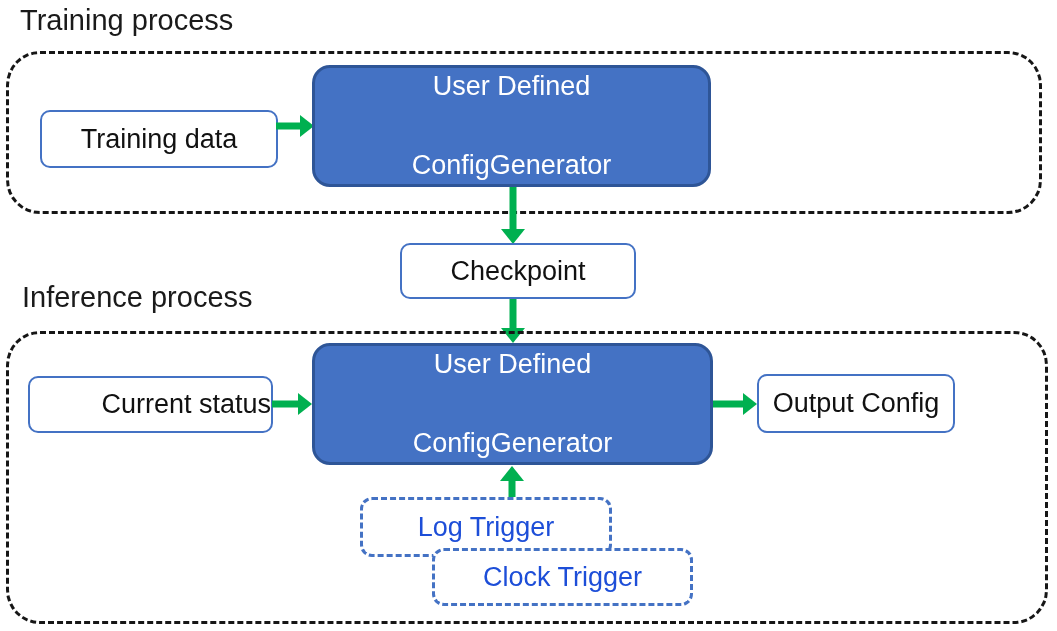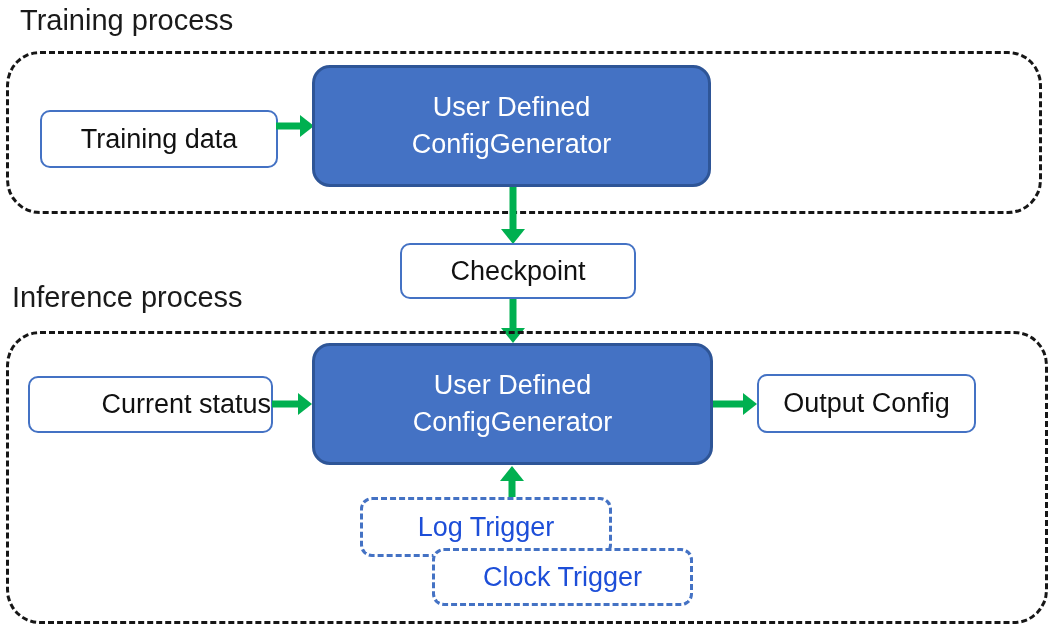--- a/index.html
+++ b/index.html
@@ -52,21 +52,21 @@
     white-space: nowrap;
   }
   .generator-box {
     background: #4472C4;
     border: 3px solid #2E5597;
     border-radius: 18px;
     box-sizing: border-box;
     display: flex;
     flex-direction: column;
     align-items: center;
-    justify-content: center;
+    justify-content: space-between;
     color: #ffffff;
     font-size: 27px;
     line-height: 37px;
     text-align: center;
   }
   .arrow svg { display: block; }
   .arrow-fill { fill: #00B050; }
 </style>
 </head>
 <body>
@@ -104,21 +104,21 @@
     <span>Checkpoint</span>
   </div>
 
   <div class="abs arrow" style="left:500px; top:299px;">
     <svg width="26" height="44" viewBox="0 0 26 44">
       <rect class="arrow-fill" x="9.5" y="0" width="7" height="31"></rect>
       <polygon class="arrow-fill" points="1,29 25,29 13,44"></polygon>
     </svg>
   </div>
 
-  <div class="abs section-label" style="left:12px; top:281px;">Inference process</div>
+  <div class="abs section-label" style="left:22px; top:281px;">Inference process</div>
 
   <div class="abs dashed-container" style="left:6px; top:331px; width:1042px; height:293px;"></div>
 
   <div class="abs white-box" style="left:28px; top:376px; width:245px; height:57px;justify-content:flex-end;">
     <span>Current status</span>
   </div>
 
   <div class="abs arrow" style="left:272px; top:390px;">
     <svg width="40" height="28" viewBox="0 0 40 28">
       <rect class="arrow-fill" x="0" y="10.5" width="27" height="7"></rect>
@@ -131,21 +131,21 @@
     <span>ConfigGenerator</span>
   </div>
 
   <div class="abs arrow" style="left:713px; top:390px;">
     <svg width="44" height="28" viewBox="0 0 44 28">
       <rect class="arrow-fill" x="0" y="10.5" width="31" height="7"></rect>
       <polygon class="arrow-fill" points="30,3 44,14 30,25"></polygon>
     </svg>
   </div>
 
-  <div class="abs white-box" style="left:757px; top:374px; width:219px; height:59px;">
+  <div class="abs white-box" style="left:757px; top:374px; width:198px; height:59px;">
     <span>Output Config</span>
   </div>
 
   <div class="abs arrow" style="left:499px; top:466px;">
     <svg width="26" height="32" viewBox="0 0 26 32">
       <polygon class="arrow-fill" points="1,15 25,15 13,0"></polygon>
       <rect class="arrow-fill" x="9.5" y="14" width="7" height="18"></rect>
     </svg>
   </div>
 

